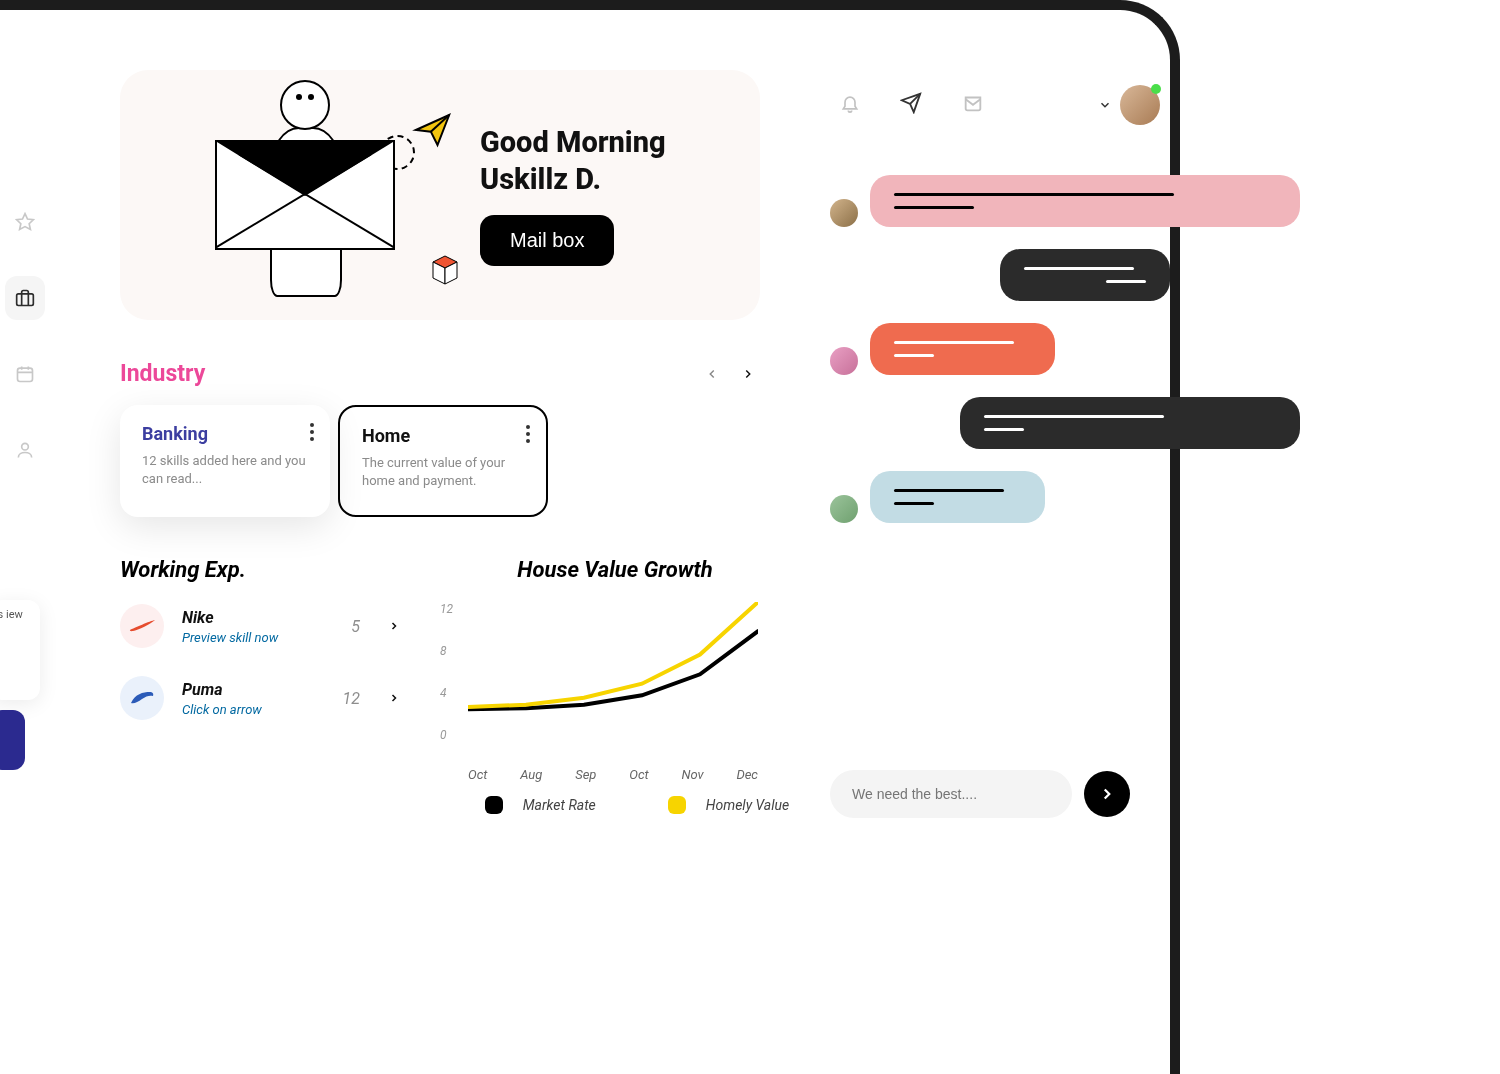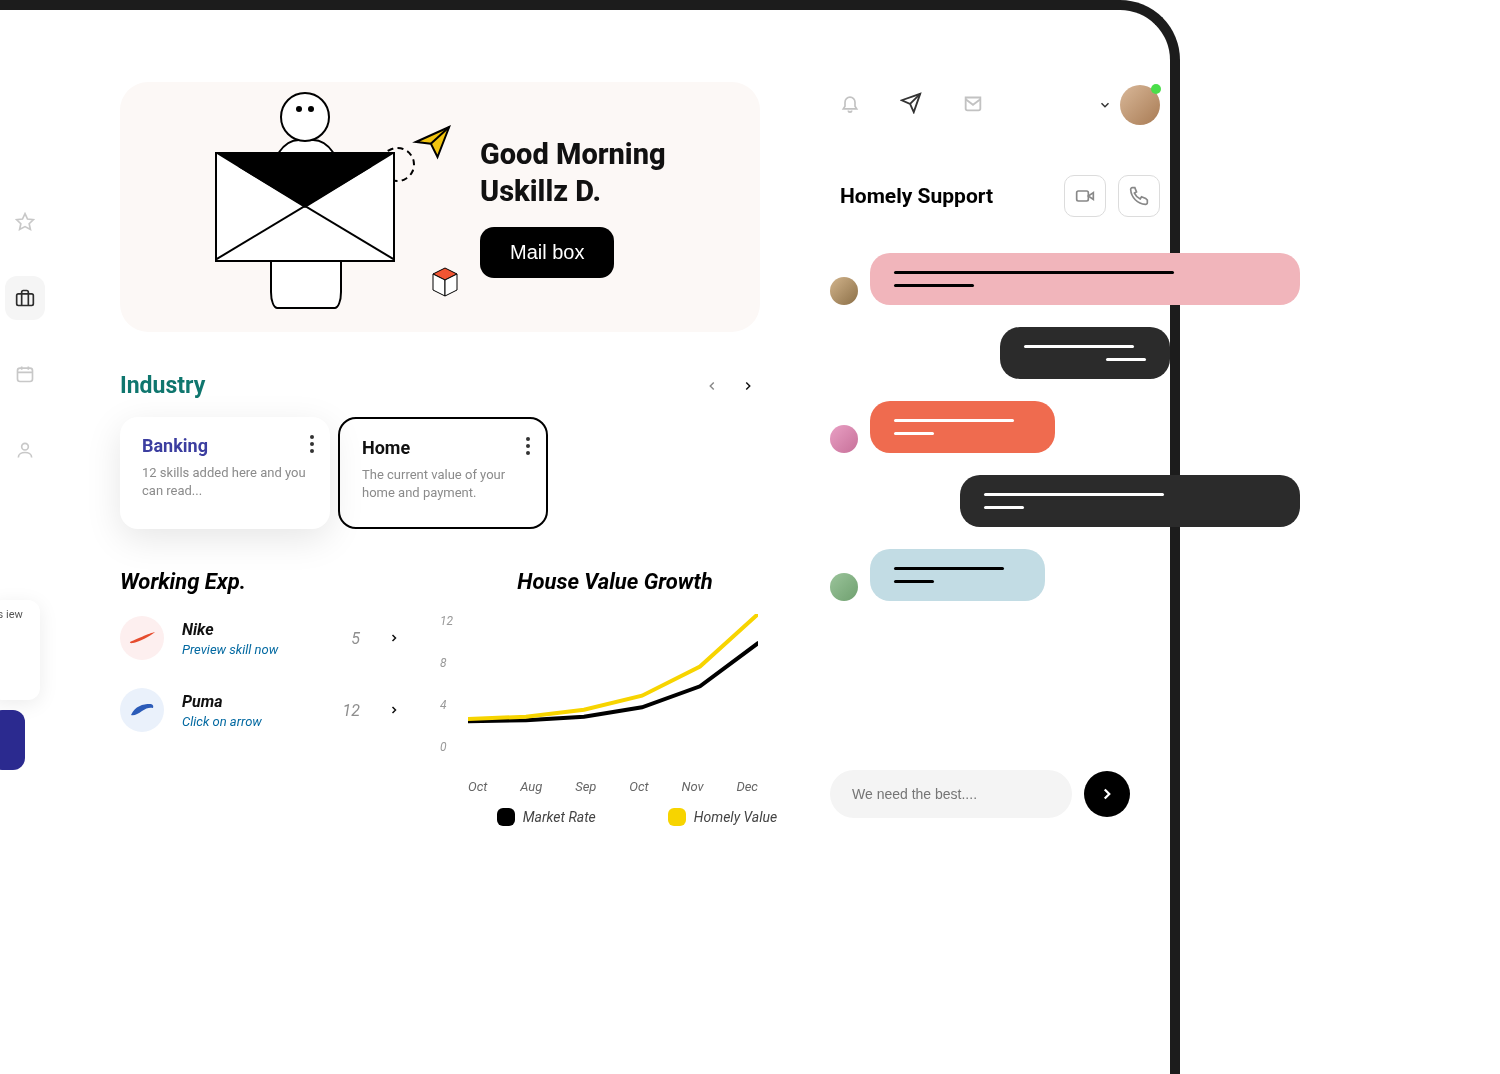--- a/index.html
+++ b/index.html
@@ -72,21 +72,20 @@
   background: #2b2a8f;
   border-radius: 12px;
   cursor: pointer;
 }
 .main {
   position: absolute;
   left: 70px;
   top: 0;
   width: 720px;
   padding: 60px 0 0 50px;
-  margin-top: 12px;
 }
 .hero {
   width: 640px;
   height: 250px;
   background: #fcf8f6;
   border-radius: 28px;
   display: flex;
   align-items: center;
   padding: 20px 40px;
   gap: 40px;
@@ -196,21 +195,21 @@
   border-radius: 14px;
   cursor: pointer;
 }
 .section-head {
   display: flex;
   justify-content: space-between;
   align-items: center;
   width: 640px;
   margin-bottom: 18px;
 }
-.section-head h2 { font-size: 23px; font-weight: 700; color: #0f766e; }
+.section-head h2 { font-size: 23px; font-weight: 700; color: #ec4899; }
 .carousel-ctrl { display: flex; gap: 12px; }
 .carousel-btn { width: 24px; height: 24px; display: flex; align-items: center; justify-content: center; cursor: pointer; color: #888; }
 .carousel-btn.active { color: #111; }
 .cards { display: flex; gap: 8px; margin-bottom: 40px; }
 .card {
   width: 210px;
   height: 112px;
   border: 2.5px solid #000;
   border-radius: 18px;
   padding: 18px 22px;
@@ -241,21 +240,21 @@
 .exp-sub { font-size: 13px; color: #0369a1; margin-top: 3px; }
 .exp-count { font-size: 16px; color: #8e8e8e; margin-right: 10px; }
 .exp-arrow { cursor: pointer; color: #111; }
 .chart-block { flex: 1; }
 .chart-title { font-size: 22px; font-weight: 700; text-align: center; margin-bottom: 20px; }
 .chart-area { position: relative; width: 320px; height: 180px; }
 .chart-y { position: absolute; left: 0; top: 0; height: 140px; display: flex; flex-direction: column; justify-content: space-between; font-size: 12px; color: #999; }
 .chart-plot { position: absolute; left: 28px; top: 0; width: 290px; height: 140px; }
 .chart-x { position: absolute; left: 28px; bottom: 0; width: 290px; display: flex; justify-content: space-between; font-size: 13px; color: #666; }
 .legend { display: flex; gap: 28px; justify-content: center; margin-top: 14px; }
-.legend-item { display: flex; align-items: center; gap: 8px; font-size: 14px; color: #444; padding-left: 44px; }
+.legend-item { display: flex; align-items: center; gap: 20px; font-size: 14px; color: #444; padding-left: 44px; }
 .legend-swatch { width: 18px; height: 18px; border-radius: 6px; }
 .chat-panel {
   position: absolute;
   left: 810px;
   top: 0;
   width: 380px;
   padding-top: 75px;
 }
 .chat-topbar { display: flex; align-items: center; gap: 40px; padding: 0 30px; margin-bottom: 50px; }
 .top-icon { color: #c2c2c2; cursor: pointer; }
@@ -509,36 +508,20 @@
       <div class="profile-wrap">
         <svg width="14" height="14" viewBox="0 0 24 24" fill="none" stroke="#333" stroke-width="2.5">
             <polyline points="6 9 12 15 18 9"></polyline>
           </svg>
         <div class="avatar-lg">
           <div class="status-dot"></div>
         </div>
       </div>
     </div>
 
-    <div class="chat-head">
-      <h3>Homely Support</h3>
-      <div class="chat-actions">
-        <div class="chat-action-btn">
-          <svg width="20" height="20" viewBox="0 0 24 24" fill="none" stroke="currentColor" stroke-width="2">
-              <rect x="2" y="6" width="14" height="12" rx="2"></rect>
-              <path d="M22 8l-6 4 6 4z"></path>
-            </svg>
-        </div>
-        <div class="chat-action-btn">
-          <svg width="20" height="20" viewBox="0 0 24 24" fill="none" stroke="currentColor" stroke-width="2">
-              <path d="M22 17v3a2 2 0 0 1-2.2 2A19 19 0 0 1 2 4.2 2 2 0 0 1 4 2h3l2 5-2.5 1.5a14 14 0 0 0 7 7L15 13l5 2z"></path>
-            </svg>
-        </div>
-      </div>
-    </div>
 
     <div class="messages">
       <div class="msg-row">
         <div class="msg-avatar" style="background:linear-gradient(135deg,#d2b48c,#8b6f47)"></div>
         <div class="bubble bub-pink">
           <div class="line" style="width:280px"></div>
           <div class="line" style="width:80px"></div>
         </div>
       </div>
       <div class="msg-row right">

